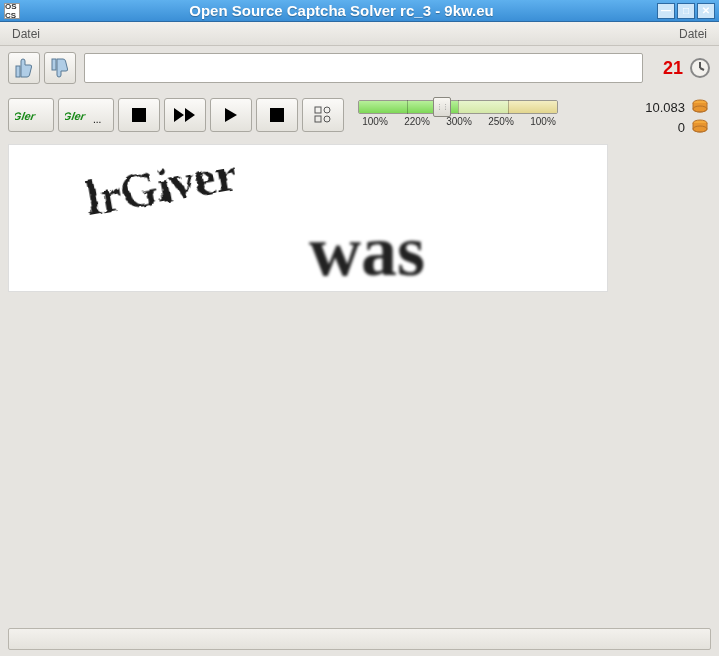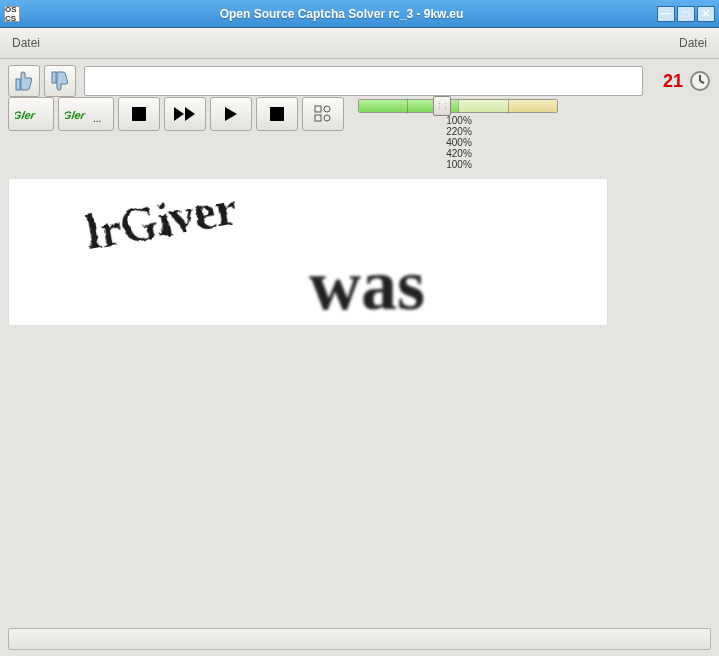--- a/index.html
+++ b/index.html
@@ -1,44 +1,44 @@
 <!DOCTYPE html>
 <html><head>
 <meta charset="utf-8">
 <style>
   * { box-sizing: border-box; margin: 0; padding: 0; }
   html, body { width: 719px; height: 656px; font-family: sans-serif; font-size: 12px; overflow: hidden; }
   body { background: #e6e4e0; }
 
   .titlebar {
-    height: 28px; background: linear-gradient(#5eb0ee, #3b8fd6);
+    height: 22px; background: linear-gradient(#5eb0ee, #3b8fd6);
     display: flex; align-items: center; color: #fff; font-weight: bold;
     padding: 0 4px; border-bottom: 1px solid #2d6aa2;
   }
   .titlebar .app-icon {
     width: 16px; height: 16px; background: #fff; border: 1px solid #999;
     margin-right: 6px; font-size: 8px; color:#333; display:flex;align-items:center;justify-content:center;
   }
-  .titlebar .title { flex: 1; text-align: center; font-size: 12px; text-shadow: 0 1px 1px rgba(0,0,0,.3); }
+  .titlebar .title { flex: 1; text-align: center; font-size: 15px; text-shadow: 0 1px 1px rgba(0,0,0,.3); }
   .titlebar .winbtns { display: flex; gap: 2px; }
   .titlebar .winbtn {
     width: 18px; height: 16px; background: #cde6f9; border: 1px solid #2d6aa2;
     display: flex; align-items: center; justify-content: center; font-size: 10px; cursor: pointer;
   }
 
   .menubar {
-    height: 31px; background: linear-gradient(#f3f1ed,#e2e0db);
+    height: 24px; background: linear-gradient(#f3f1ed,#e2e0db);
     border-bottom: 1px solid #c6c3bd; display: flex; align-items: center;
     padding: 0 8px; justify-content: space-between; color: #555;
   }
   .menubar span { cursor: pointer; padding: 2px 4px; }
 
   .content { padding: 6px 8px 4px; }
 
-  .row1 { display: flex; align-items: center; gap: 8px; margin-bottom: 0; }
+  .row1 { display: flex; align-items: center; gap: 8px; margin-bottom: 14px; }
   .thumb-group { display: flex; gap: 4px; }
   .btn {
     height: 32px; background: linear-gradient(#fbfaf8,#e4e2dc);
     border: 1px solid #aaa8a1; border-radius: 3px; display: flex;
     align-items: center; justify-content: center; cursor: pointer;
     padding: 0 6px; min-width: 32px;
   }
   .btn svg { display:block; }
   .main-input {
     flex: 1; height: 30px; background: #fff; border: 1px solid #aaa8a1;
@@ -64,21 +64,21 @@
   .zoom-ticks { position:absolute; inset:0; display:flex;}
   .zoom-ticks div { flex:1; border-right:1px solid rgba(0,0,0,.25);}
   .zoom-ticks div:last-child{border:none;}
   .zoom-thumb {
     position:absolute; top:-3px; left:42%; width:18px; height:20px;
     background:linear-gradient(#f8f6f2,#dcdad3); border:1px solid #8a8880;
     border-radius:2px; transform:translateX(-50%);
     display:flex;align-items:center;justify-content:center;
   }
   .zoom-thumb::after{content:"⋮⋮"; font-size:7px; color:#888; letter-spacing:-1px;}
-  .zoom-labels { display:flex; width:210px; font-size:10px; color:#333; margin-top:2px; margin-left:0px;flex-direction:column; }
+  .zoom-labels { display:flex; width:210px; font-size:10px; color:#333; margin-top:2px; margin-left:0px; }
   .zoom-labels span { flex:1; text-align:center;}
 
   .stats { min-width:90px; text-align:right; display:flex; flex-direction:column; gap:2px; align-items:flex-end; padding-right:2px;}
   .stat-line { display:flex; align-items:center; gap:6px; font-size:13px; color:#222;}
   .coin-icon svg{display:block;}
 
   .captcha-area {
     margin-top: 8px; width: 600px; height: 148px; background:#fff;
     border:1px solid #ddd; position:relative; overflow:hidden;
   }
@@ -195,26 +195,48 @@
             <div></div>
             <div></div>
             <div></div>
             <div></div>
           </div>
         <div class="zoom-thumb"></div>
       </div>
       <div class="zoom-labels">
         <span>100%</span>
         <span>220%</span>
-        <span>400%</span>
-        <span>420%</span>
+        <span>300%</span>
+        <span>250%</span>
         <span>100%</span>
       </div>
     </div>
 
+    <div class="stats">
+      <div class="stat-line">
+        <span>10.083</span>
+        <span class="coin-icon">
+          <svg width="18" height="18" viewBox="0 0 18 18">
+              <ellipse cx="9" cy="5" rx="7" ry="3" fill="#f4a93c" stroke="#b8732a"></ellipse>
+              <path d="M2 5 v6 a7 3 0 0 0 14 0 v-6" fill="#e8952f" stroke="#b8732a"></path>
+              <ellipse cx="9" cy="11" rx="7" ry="3" fill="none" stroke="#b8732a"></ellipse>
+            </svg>
+        </span>
+      </div>
+      <div class="stat-line">
+        <span>0</span>
+        <span class="coin-icon">
+          <svg width="18" height="18" viewBox="0 0 18 18">
+              <ellipse cx="9" cy="5" rx="7" ry="3" fill="#f4a93c" stroke="#b8732a"></ellipse>
+              <path d="M2 5 v6 a7 3 0 0 0 14 0 v-6" fill="#e8952f" stroke="#b8732a"></path>
+              <ellipse cx="9" cy="11" rx="7" ry="3" fill="none" stroke="#b8732a"></ellipse>
+            </svg>
+        </span>
+      </div>
+    </div>
   </div>
 
   <div class="captcha-area">
     <svg width="600" height="148">
       <g transform="translate(70,20) rotate(-10)">
         <text x="0" y="50" font-size="48" font-family="serif" font-weight="bold" fill="#1a1a1a" style="filter:url(#wobble)">lrGiver</text>
       </g>
       <g transform="translate(300,60)">
         <text x="0" y="70" font-size="72" font-family="serif" font-weight="bold" fill="#222" style="filter:blur(1.5px)">was</text>
       </g>

